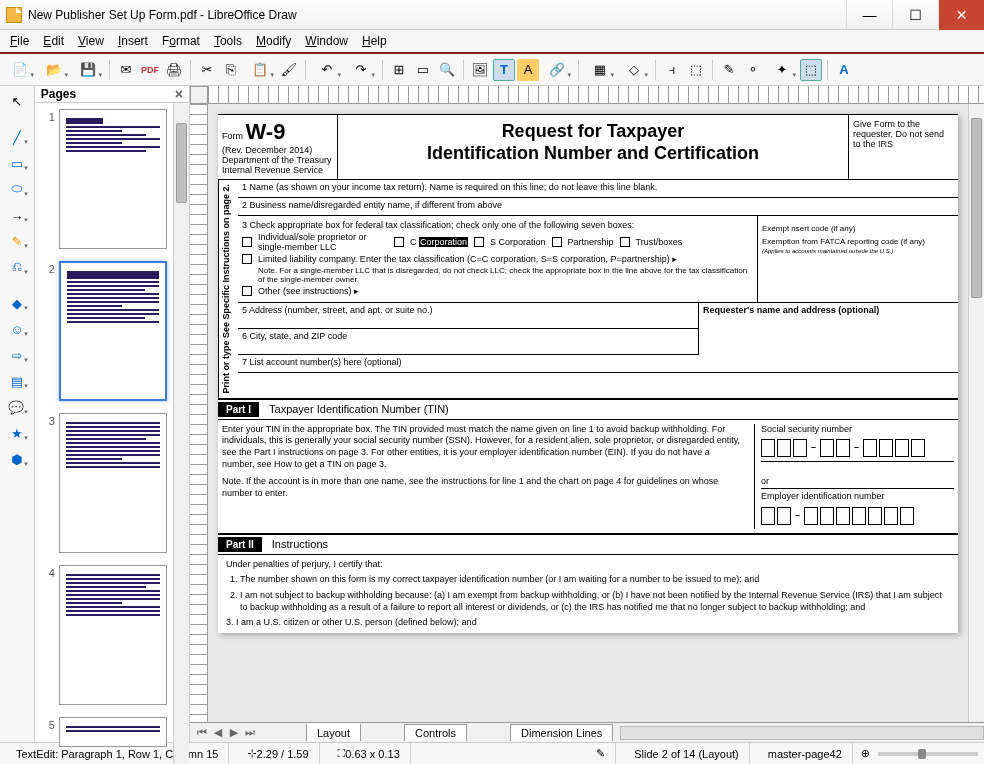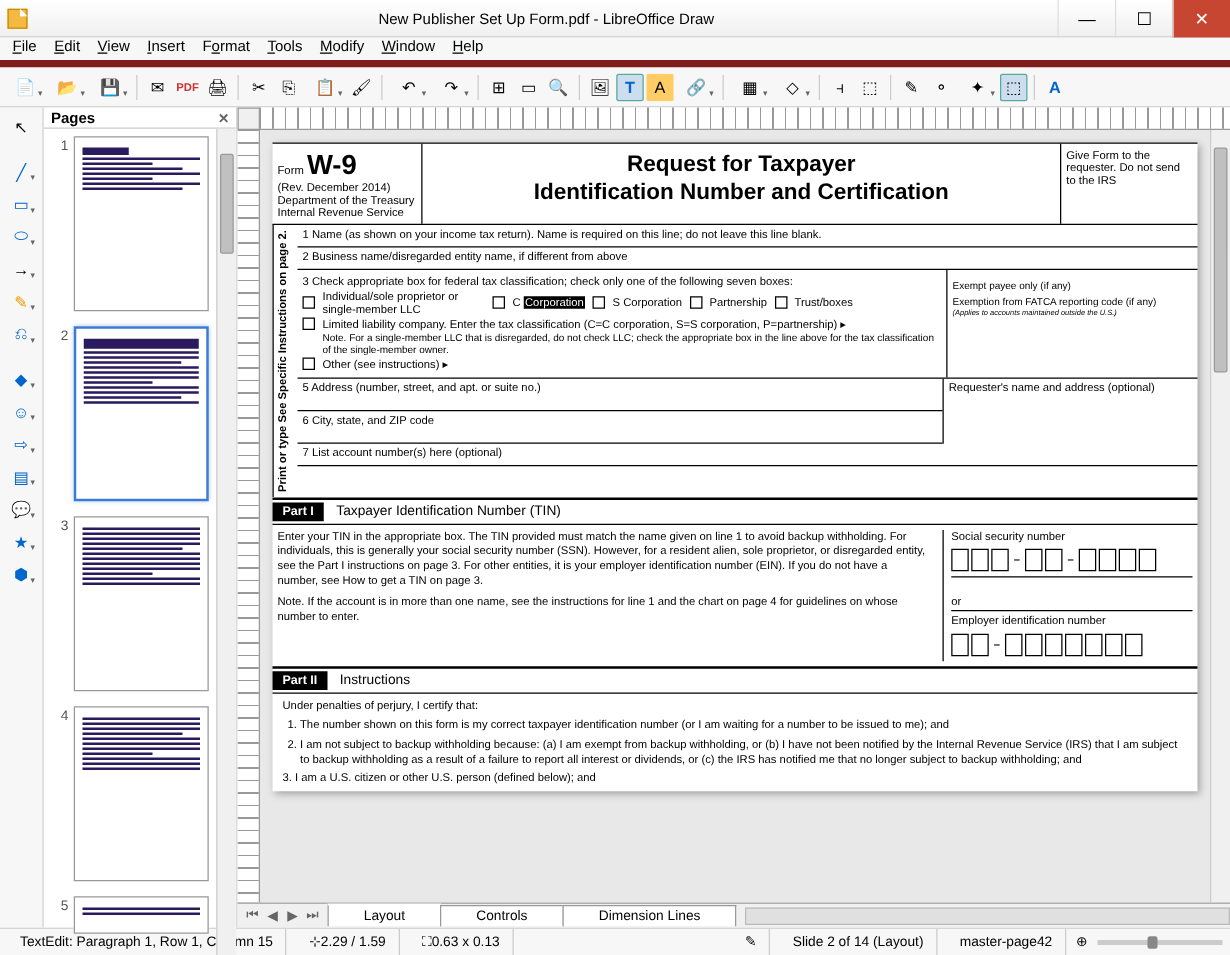--- a/index.html
+++ b/index.html
@@ -2,27 +2,27 @@
 <html><head>
 <meta charset="utf-8">
 <style>
 * { box-sizing: border-box; margin: 0; padding: 0; }
 body { font-family: "Segoe UI", Tahoma, sans-serif; font-size: 11px; background: #f0f0f0; width: 984px; height: 764px; overflow: hidden; }
 
 
 .titlebar { height: 30px; background: linear-gradient(#fff,#f0f0f0); border-bottom: 1px solid #ccc; display: flex; align-items: center; padding-left: 6px; }
 .titlebar .doc-icon { width: 16px; height: 16px; background: #f4b942; border: 1px solid #c48a00; margin-right: 6px; position: relative; }
 .titlebar .doc-icon::after { content: ""; position: absolute; right: -1px; top: -1px; border: 3px solid transparent; border-left-color: #fff; border-bottom-color: #fff; }
-.titlebar .title { flex: 1; font-size: 12px; text-align: center; }
+.titlebar .title { flex: 1; font-size: 12px; }
 .win-btns { display: flex; }
 .win-btn { width: 46px; height: 30px; display: flex; align-items: center; justify-content: center; border-left: 1px solid #ddd; cursor: pointer; font-size: 14px; }
 .win-btn.close { background: #c74632; color: #fff; }
 
 
-.menubar { height: 24px; background: #f7f7f7; border-bottom: 6px solid #7f1d1d; display: flex; align-items: flex-start; padding-left: 10px; font-size: 12px; }
+.menubar { height: 24px; background: #f7f7f7; border-bottom: 2px solid #7f1d1d; display: flex; align-items: center; padding-left: 10px; font-size: 12px; }
 .menubar span { margin-right: 14px; cursor: pointer; }
 .menubar span u { text-decoration: underline; }
 
 
 .toolbar { height: 32px; background: #f7f7f7; border-bottom: 1px solid #ccc; display: flex; align-items: center; padding: 2px 4px; gap: 2px; overflow: hidden; }
 .tbtn { width: 22px; height: 22px; border: 1px solid transparent; display: flex; align-items: center; justify-content: center; cursor: pointer; font-size: 13px; border-radius: 2px; }
 .tbtn.combo { width: 32px; position: relative; }
 .tbtn.combo::after { content: "▾"; font-size: 7px; position: absolute; right: 1px; bottom: 1px; color: #666; }
 .tsep { width: 1px; height: 20px; background: #ccc; margin: 0 3px; }
 .tbtn.active { border-color: #5a9; background: #cde; }
@@ -70,40 +70,40 @@
 .w9-rotate { width: 20px; border-right: 1px solid #000; writing-mode: vertical-rl; transform: rotate(180deg); text-align: center; font-size: 9px; padding: 4px 2px; font-weight: bold; }
 .w9-fields { flex: 1; }
 .w9-row { border-bottom: 1px solid #000; padding: 2px 4px; font-size: 9px; min-height: 18px; }
 .w9-row3 { display: flex; }
 .w9-row3-l { flex: 1; padding: 4px; border-right: 1px solid #000; }
 .w9-row3-r { width: 200px; padding: 4px; font-size: 8px; }
 .chk-line { display: flex; align-items: center; gap: 6px; margin: 2px 0; flex-wrap: wrap; font-size: 9px; }
 .chk { width: 10px; height: 10px; border: 1px solid #000; display: inline-block; flex-shrink: 0; }
 .w9-addr { display: flex; }
 .w9-addr-l { flex: 1; }
-.w9-addr-r { width: 204px; border-left: 1px solid #000; padding: 2px 4px; font-size: 9px; }
+.w9-addr-r { width: 260px; border-left: 1px solid #000; padding: 2px 4px; font-size: 9px; font-weight: bold; }
 .sel-text { background: #000; color: #fff; padding: 0 1px; }
 
 .part-hdr { display: flex; align-items: center; border-top: 2px solid #000; border-bottom: 1px solid #000; padding: 2px 0; }
 .part-label { background: #000; color: #fff; padding: 2px 8px; font-weight: bold; font-size: 10px; margin-right: 10px; }
 .part-title { font-size: 11px; }
 .part-body { display: flex; padding: 4px; font-size: 9px; line-height: 1.3; }
 .part-body-l { flex: 1; padding-right: 10px; }
 .part-body-r { width: 200px; border-left: 1px solid #000; padding-left: 6px; font-size: 9px; }
 .ssn-boxes { display: flex; gap: 2px; margin: 4px 0; }
 .ssn-box { width: 14px; height: 18px; border: 1px solid #000; }
 .ssn-dash { align-self: center; padding: 0 2px; font-weight: bold; }
 .cert-list { padding: 4px 8px; font-size: 9px; line-height: 1.3; }
 .cert-list li { margin: 4px 0 4px 14px; }
 
 
 .bottom-bar { height: 20px; background: #f0f0f0; border-top: 1px solid #999; display: flex; align-items: center; font-size: 11px; }
 .bottom-bar .nav-btns { display: flex; padding: 0 4px; }
 .bottom-bar .nav-btn { width: 16px; text-align: center; cursor: pointer; color: #666; }
-.bottom-bar .tab { padding: 2px 28px; border: 1px solid #999; border-bottom: none; background: #fff; margin-right: -1px; cursor: pointer; }
+.bottom-bar .tab { padding: 2px 10px; border: 1px solid #999; border-bottom: none; background: #fff; margin-right: -1px; cursor: pointer; margin-left: 44px; }
 .bottom-bar .tab.active { background: #fff; font-weight: normal; border-top: 2px solid #fff; margin-top: -1px; }
 .bottom-bar .hscroll { flex: 1; height: 14px; background: #e0e0e0; margin-left: 8px; border: 1px solid #bbb; }
 
 
 .statusbar { height: 22px; background: #f7f7f7; border-top: 1px solid #ccc; display: flex; align-items: center; font-size: 11px; padding: 0 6px; gap: 8px; }
 .statusbar .cell { border-right: 1px solid #ccc; padding: 0 10px; height: 100%; display: flex; align-items: center; }
 .statusbar .spacer { flex: 1; }
 .zoom-slider { width: 100px; height: 4px; background: #ccc; position: relative; }
 .zoom-slider::after { content: ""; position: absolute; left: 40%; top: -3px; width: 8px; height: 10px; background: #888; border-radius: 2px; }
 
@@ -328,21 +328,21 @@
                         <span class="chk"></span>
                         <span>Limited liability company. Enter the tax classification (C=C corporation, S=S corporation, P=partnership) ▸</span>
                       </div>
                     <div style="font-size:8px;padding-left:16px">Note. For a single-member LLC that is disregarded, do not check LLC; check the appropriate box in the line above for the tax classification of the single-member owner.</div>
                     <div class="chk-line">
                         <span class="chk"></span>
                         <span>Other (see instructions) ▸</span>
                       </div>
                   </div>
                   <div class="w9-row3-r">
-                    <div style="margin-top:4px">Exempt payee only (if any)</div>
+                    <div style="margin-top:4px">Exempt nsert code (if any)</div>
                     <div style="margin-top:4px">Exemption from FATCA reporting code (if any)</div>
                     <div style="font-size:6px;font-style:italic;margin-top:2px">(Applies to accounts maintained outside the U.S.)</div>
                   </div>
                 </div>
                 <div class="w9-addr">
                   <div class="w9-addr-l">
                     <div class="w9-row" style="height:26px">5  Address (number, street, and apt. or suite no.)</div>
                     <div class="w9-row" style="height:26px">6  City, state, and ZIP code</div>
                   </div>
                   <div class="w9-addr-r">Requester's name and address (optional)</div>

